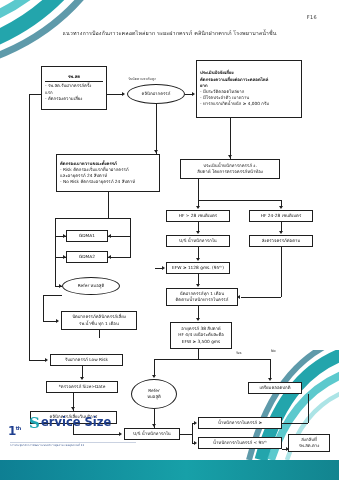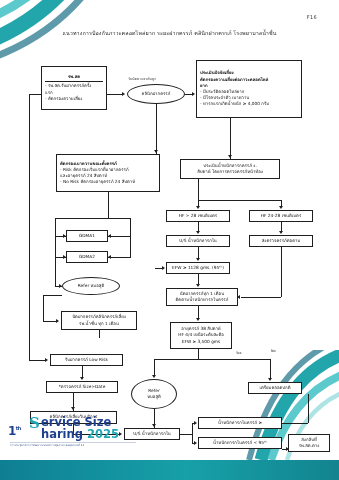--- a/index.html
+++ b/index.html
@@ -316,22 +316,18 @@
 
   <div class="ln-h" style="left:282px;top:449px;width:6px;"></div>
   <div class="arw arw-r" style="left:286px;top:446.6px;"></div>
 
   <div class="logo">
     <div class="num">
       <span>1</span><sup>th</sup>
     </div>
     <div class="sline">S</div>
     <div class="l1">ervice Size</div>
-    <div class="l2">
-      <span>haring</span>
-      <span class="yr">2025</span>
-    </div>
     <div class="bluebar"></div>
     <div class="tag">การประชุมวิชาการพัฒนาระบบบริการสุขภาพ เขตสุขภาพที่ 11</div>
   </div>
 
   <div class="bottombar"></div>
 </div>
 
 </body></html>

